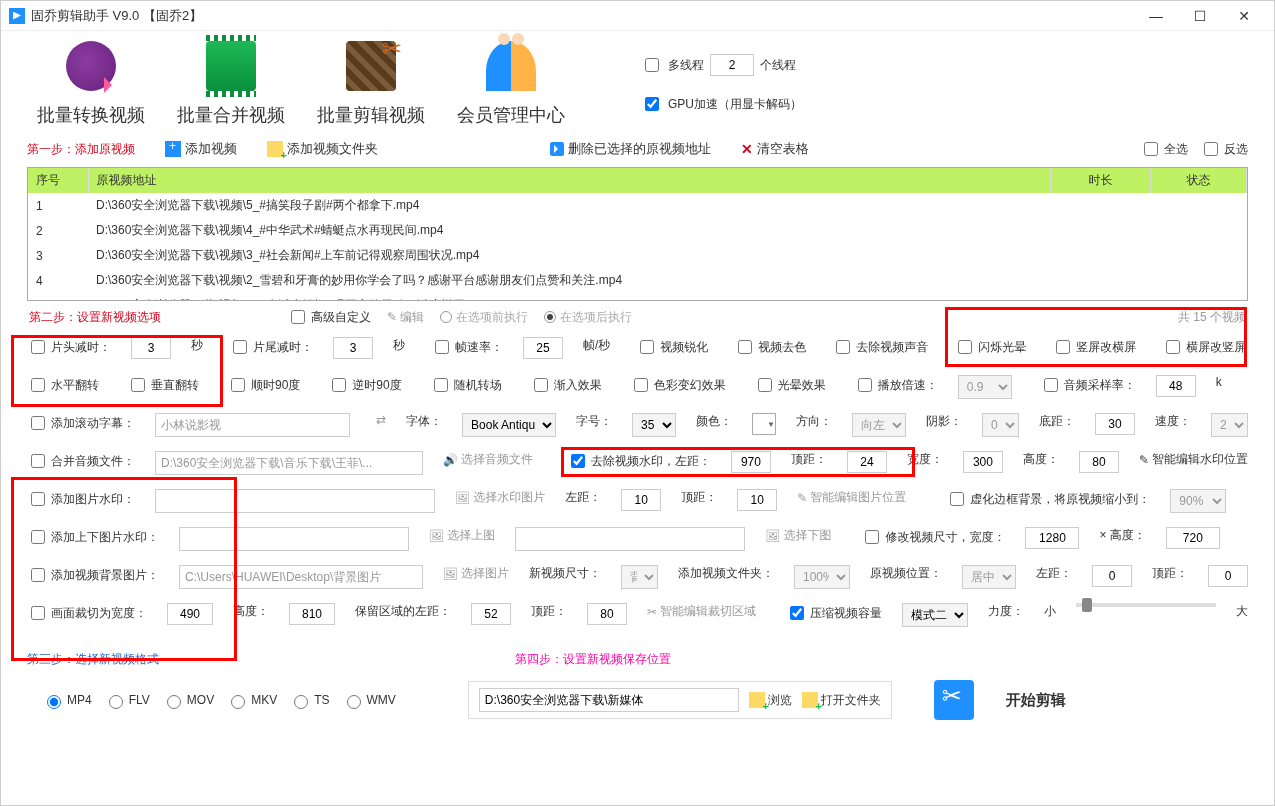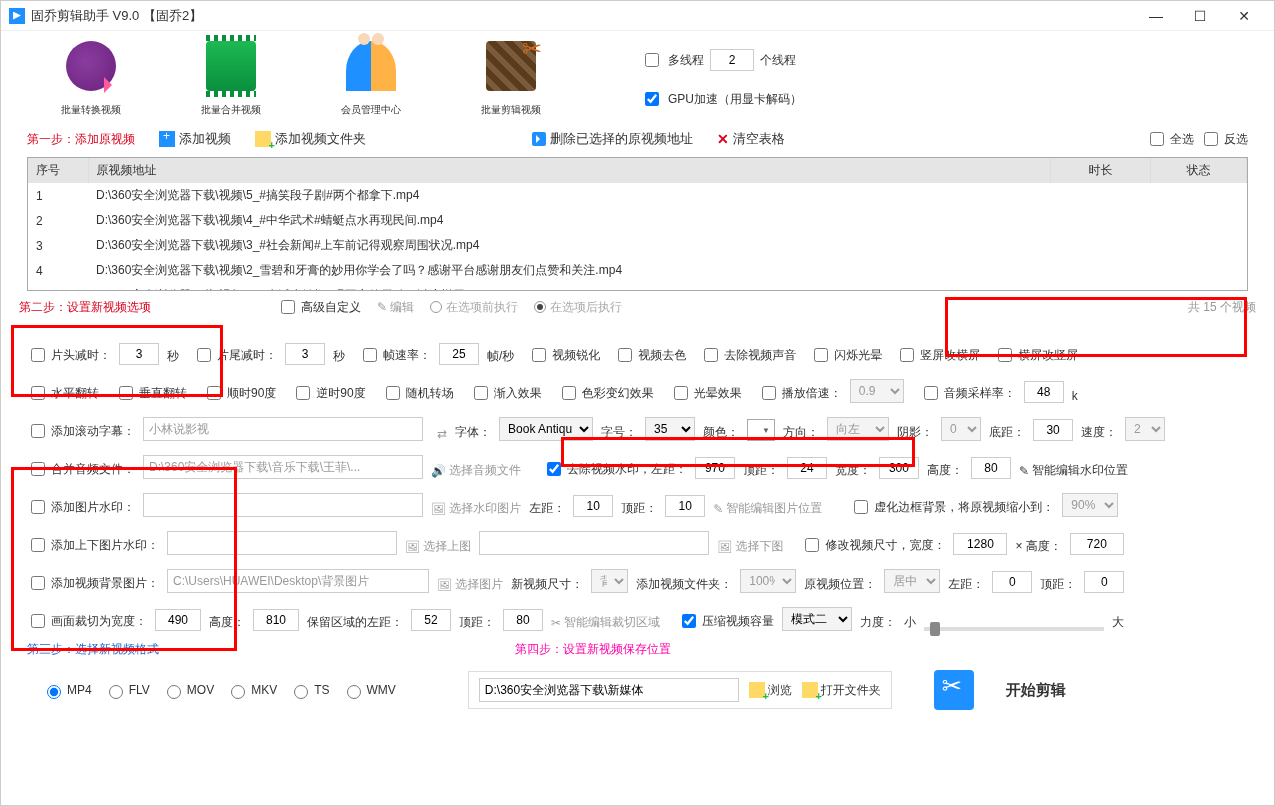--- a/index.html
+++ b/index.html
@@ -62,21 +62,21 @@
     flex-direction: column;
     align-items: center;
     width: 120px;
   }
   .tool-icon {
     width: 50px;
     height: 50px;
     position: relative;
     margin-bottom: 6px;
   }
-  .tool-label { font-size: 10px; margin-top: 6px; }
+  .tool-label { font-size: 18px; margin-top: 6px; }
   .ico-convert {
     background: radial-gradient(circle at 40% 40%, #8a3d9e 0%, #6a1f7e 100%);
     border-radius: 50%;
   }
   .ico-convert::after {
     content: "";
     position: absolute;
     right: -4px; bottom: -2px;
     border: 8px solid transparent;
     border-left-color: #ff5a9e;
@@ -146,21 +146,21 @@
     font-size: 12px;
     background: #fff;
   }
   .num-input.sm { width: 40px; }
   .num-input.md { width: 54px; }
   .num-input.xl { width: 46px; }
   .action-bar {
     display: flex;
     align-items: center;
     padding: 6px 26px;
-    gap: 6px;
+    gap: 12px;
   }
   .step-label { color: #d9001b; font-weight: normal; }
   .action-item {
     display: flex;
     align-items: center;
     gap: 4px;
     margin-left: 18px;
     font-size: 13px;
   }
   .mini-ico {
@@ -212,33 +212,33 @@
   }
   .tbl {
     width: 100%;
     border-collapse: collapse;
   }
   .tbl th {
     text-align: left;
     font-weight: normal;
     padding: 4px 8px;
     border-right: 1px solid #ddd;
-    background: #e5e5e5;
+    background: #bef264;
   }
   .tbl td {
     padding: 4px 8px;
     border: none;
   }
   .tbl th:nth-child(1), .tbl td:nth-child(1) { width: 60px; }
   .tbl th:nth-child(3), .tbl td:nth-child(3) { width: 100px; text-align: center; }
   .tbl th:nth-child(4), .tbl td:nth-child(4) { width: 96px; text-align: center; }
   .step2-bar {
     display: flex;
     align-items: center;
-    padding: 4px 18px;
+    padding: 4px 28px;
     gap: 16px;
     justify-content: space-between;
   }
   .radio-like {
     display: inline-flex;
     align-items: center;
     gap: 4px;
   }
   .radio-dot {
     width: 12px; height: 12px;
@@ -254,22 +254,22 @@
     background: #444;
     border-radius: 50%;
   }
   .disabled-text { color: #aaa; }
   .option-area {
     padding: 6px 26px;
     position: relative;
   }
   .opt-row {
     display: flex;
-    align-items: flex-end;
-    gap: 8px;
+    align-items: flex-start;
+    gap: 20px;
     height: 38px;
     flex-wrap: nowrap;
     white-space: nowrap;
   }
   .opt-cb {
     display: inline-flex;
     align-items: center;
     gap: 3px;
   }
   .text-input {
@@ -396,26 +396,26 @@
   <div class="main-toolbar">
     <div class="tool-item">
       <div class="tool-icon ico-convert"></div>
       <div class="tool-label">批量转换视频</div>
     </div>
     <div class="tool-item">
       <div class="tool-icon ico-merge"></div>
       <div class="tool-label">批量合并视频</div>
     </div>
     <div class="tool-item">
+      <div class="tool-icon ico-edit"></div>
+      <div class="tool-label">批量剪辑视频</div>
+    </div>
+    <div class="tool-item">
       <div class="tool-icon ico-member"></div>
       <div class="tool-label">会员管理中心</div>
-    </div>
-    <div class="tool-item">
-      <div class="tool-icon ico-edit"></div>
-      <div class="tool-label">批量剪辑视频</div>
     </div>
     <div class="thread-box">
       <div class="thread-row">
         <input type="checkbox" class="cb" style="">
         <span>多线程</span>
         <input class="num-input" value="2" style="">
         <span>个线程</span>
       </div>
       <div class="thread-row">
         <input type="checkbox" class="cb" checked="" style="">

